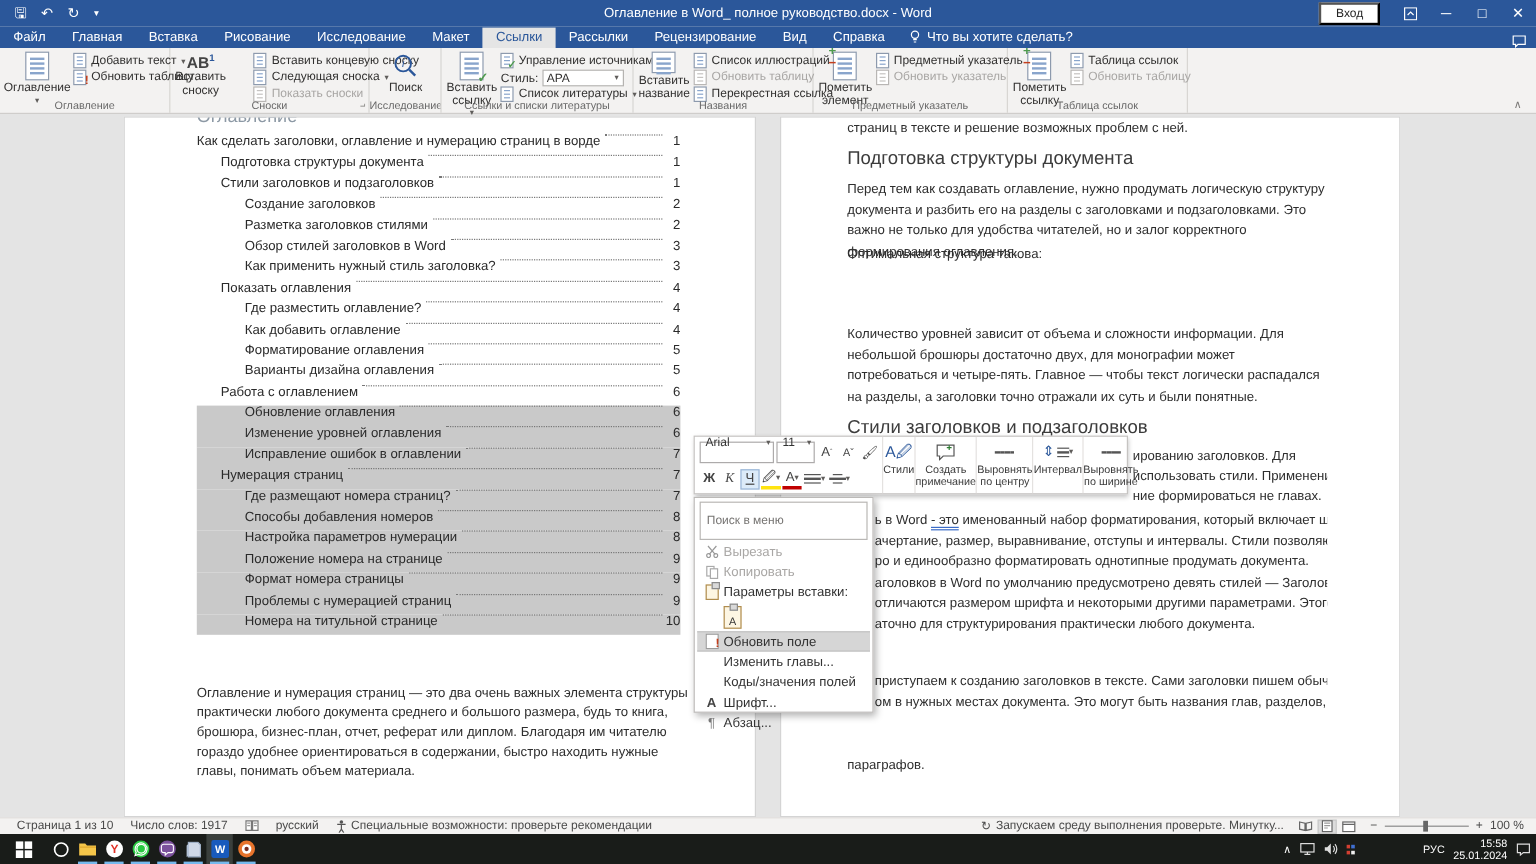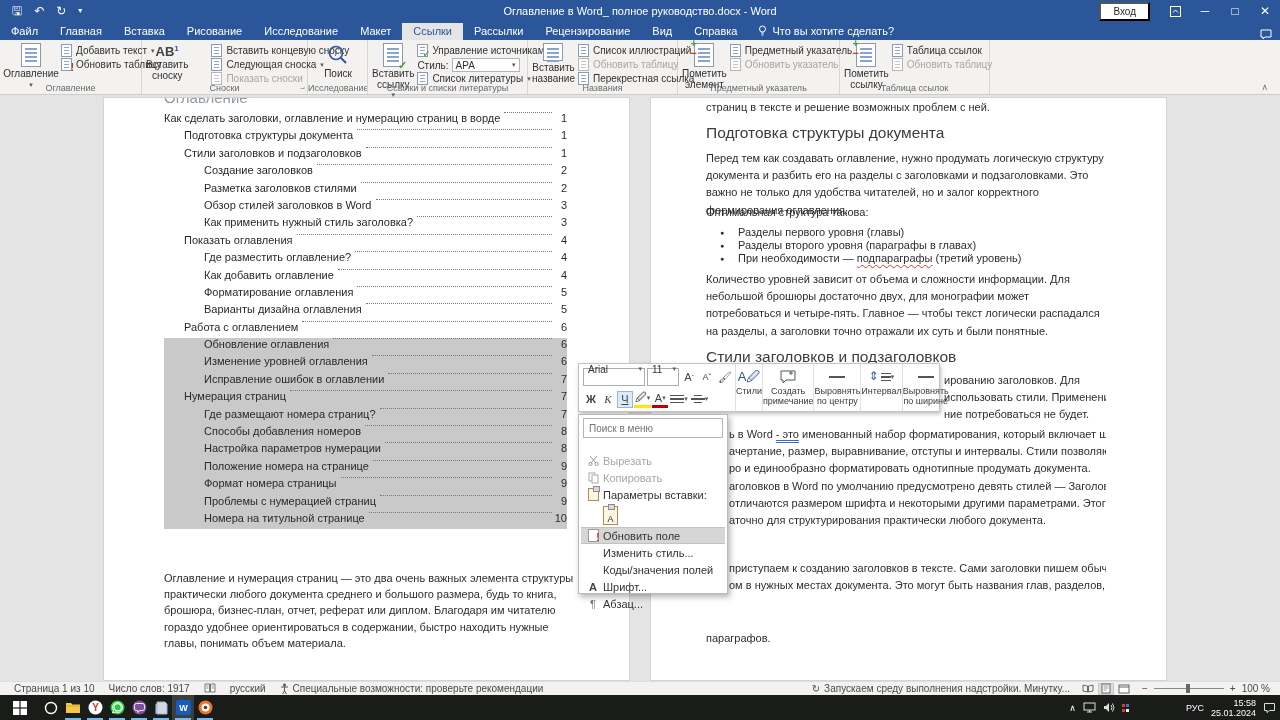--- a/index.html
+++ b/index.html
@@ -92,21 +92,21 @@
   .bar-r { box-shadow:inset 0 -3px 0 #c00000; padding-bottom:2px; }
   .mb-tall { width:60px; border-left:1px solid #e4e2e0; display:flex; flex-direction:column; align-items:center; justify-content:flex-start; padding-top:4px; font-size:9px; color:#3b3b3b; text-align:center; line-height:9.5px; cursor:pointer; }
   .mb-tall .tico { height:18px; display:flex; align-items:center; justify-content:center; margin-bottom:1px; }
   .mb-tall.narrow { width:34px; }
   .lines-ico { display:inline-block; width:14px; }
   .lines-ico i { display:block; height:1.5px; background:#555; margin:2px auto; }
   .lines-ico i.w60 { width:60%; } .lines-ico i.w100 { width:100%; }
 
   
   .ctxmenu { position:absolute; left:578px; top:414px; width:150px; height:180px; background:#fff; border:1px solid #bcbab8; box-shadow:2px 3px 6px rgba(0,0,0,.3); z-index:31; font-size:11px; color:#333; padding:3px 2px; }
-  .ctx-search { border:1px solid #b9b7b5; height:20px; margin:0 2px 14px; display:flex; align-items:center; padding-left:5px; color:#767472; font-size:10px; background:#fff; }
+  .ctx-search { border:1px solid #b9b7b5; height:32px; margin:0 2px 1px; display:flex; align-items:center; padding-left:5px; color:#767472; font-size:10px; background:#fff; }
   .ctx-item { display:flex; align-items:center; height:17px; padding:0 4px 0 2px; cursor:pointer; }
   .ctx-item .cic { width:20px; flex:none; display:flex; align-items:center; justify-content:center; font-size:11px; color:#555; }
   .ctx-item.disabled { color:#a9a7a5; cursor:default; }
   .ctx-item.disabled .cic { color:#b9b7b5; }
   .ctx-item.hl { background:#d6d6d6; border-top:1px solid #c2c2c2; border-bottom:1px solid #c2c2c2; }
   .ctx-paste-opt { display:flex; align-items:center; height:24px; padding-left:22px; }
   .clip-ico { width:15px; height:19px; border:1px solid #b08d4f; background:#fdf6e3; position:relative; display:flex; align-items:flex-end; justify-content:center; font-size:9px; color:#333; }
   .clip-ico::before { content:""; position:absolute; top:-3px; left:4px; width:5px; height:4px; border:1px solid #8b8b8b; background:#d9d9d9; }
   .docfield-ico { position:relative; width:11px; height:13px; background:#fff; border:1px solid #9b9b9b; }
   .docfield-ico b { position:absolute; right:-2px; bottom:-2px; color:#c43e1c; font-size:10px; line-height:1; }
@@ -477,31 +477,26 @@
         </div>
       </div>
     <div class="left-foot">Оглавление и нумерация страниц — это два очень важных элемента структуры практически любого документа среднего и большого размера, будь то книга, брошюра, бизнес-план, отчет, реферат или диплом. Благодаря им читателю гораздо удобнее ориентироваться в содержании, быстро находить нужные главы, понимать объем материала.</div>
   </div>
 
   <div class="page page-right">
     <div class="rp-abs" style="top:1px;white-space:nowrap;">страниц в тексте и решение возможных проблем с ней.</div>
     <div class="rp-abs rp-h2" style="top:26px;">Подготовка структуры документа</div>
     <div class="rp-abs" style="top:106px;">Оптимальная структура такова:</div>
     <div class="rp-abs" style="top:52px;">Перед тем как создавать оглавление, нужно продумать логическую структуру документа и разбить его на разделы с заголовками и подзаголовками. Это важно не только для удобства читателей, но и залог корректного формирования оглавления.</div>
-    <ul class="rp-abs rp-bullets" style="top:128px;" id="rp-bullets">
-        <li>Разделы первого уровня (главы)</li>
-        <li>Разделы второго уровня (параграфы в главах)</li>
-        <li><span>При необходимости — </span><span class="squig">подпараграфы</span><span> (третий уровень)</span></li>
-      </ul>
     <div class="rp-abs" style="top:173px;">Количество уровней зависит от объема и сложности информации. Для небольшой брошюры достаточно двух, для монографии может потребоваться и четыре-пять. Главное — чтобы текст логически распадался на разделы, а заголовки точно отражали их суть и были понятные.</div>
     <div class="rp-abs rp-h2" style="top:250px;">Стили заголовков и подзаголовков</div>
     <div class="rp-abs cov" style="top:274px;" id="frag1">
         <div class="off-toolbar">ированию заголовков. Для</div>
         <div class="off-toolbar">использовать стили. Применение</div>
-        <div class="off-toolbar">ние потребоваться не будет.</div>
+        <div class="off-toolbar">ние формироваться не главах.</div>
       </div>
     <div class="rp-abs cov" style="top:328px;" id="frag2">
         <div class="off-menu"><span>ь в Word </span><span class="gram">- это</span><span> именованный набор форматирования, который включает шрифт,</span></div>
         <div class="off-menu">ачертание, размер, выравнивание, отступы и интервалы. Стили позволяют</div>
         <div class="off-menu">ро и единообразно форматировать однотипные продумать документа.</div>
       </div>
     <div class="rp-abs cov" style="top:380px;" id="frag3">
         <div class="off-menu">аголовков в Word по умолчанию предусмотрено девять стилей — Заголовок 1-9.</div>
         <div class="off-menu">отличаются размером шрифта и некоторыми другими параметрами. Этого вполне</div>
         <div class="off-menu">аточно для структурирования практически любого документа.</div>
@@ -631,21 +626,21 @@
       <div class="ctx-item hl">
         <span class="cic">
           <span class="docfield-ico">
             <b>!</b>
           </span>
         </span>
         <span>Обновить поле</span>
       </div>
       <div class="ctx-item">
         <span class="cic"></span>
-        <span>Изменить стиль...</span>
+        <span>Изменить главы...</span>
       </div>
       <div class="ctx-item">
         <span class="cic"></span>
         <span>Коды/значения полей</span>
       </div>
       <div class="ctx-item">
         <span class="cic">
           <b style="font-size:11px;color:#444;">А</b>
         </span>
         <span>Шрифт...</span>
@@ -672,21 +667,21 @@
   <div class="sb-item">
     <svg width="9" height="11" viewBox="0 0 9 11">
         <circle cx="4.5" cy="2" r="1.5" fill="#555"></circle>
         <path d="M1 4h7M4.5 4v4M4.5 8l-2 3M4.5 8l2 3" stroke="#555" fill="none"></path>
       </svg>
     <span>Специальные возможности: проверьте рекомендации</span>
   </div>
   <div class="sb-right">
     <div class="sb-item" style="margin-left:0;">
       <span>↻</span>
-      <span>Запускаем среду выполнения надстройки. Минутку...</span>
+      <span>Запускаем среду выполнения проверьте. Минутку...</span>
     </div>
     <div class="viewicons">
       <div class="vico">
           <svg width="12" height="9" viewBox="0 0 12 9">
             <path d="M1 1l4.5 1v6L1 7zM11 1L6.5 2v6L11 7z" fill="none" stroke="#666"></path>
           </svg>
         </div>
       <div class="vico active">
           <svg width="10" height="11" viewBox="0 0 10 11">
             <rect x="1" y="1" width="8" height="9" fill="#fff" stroke="#666"></rect>

